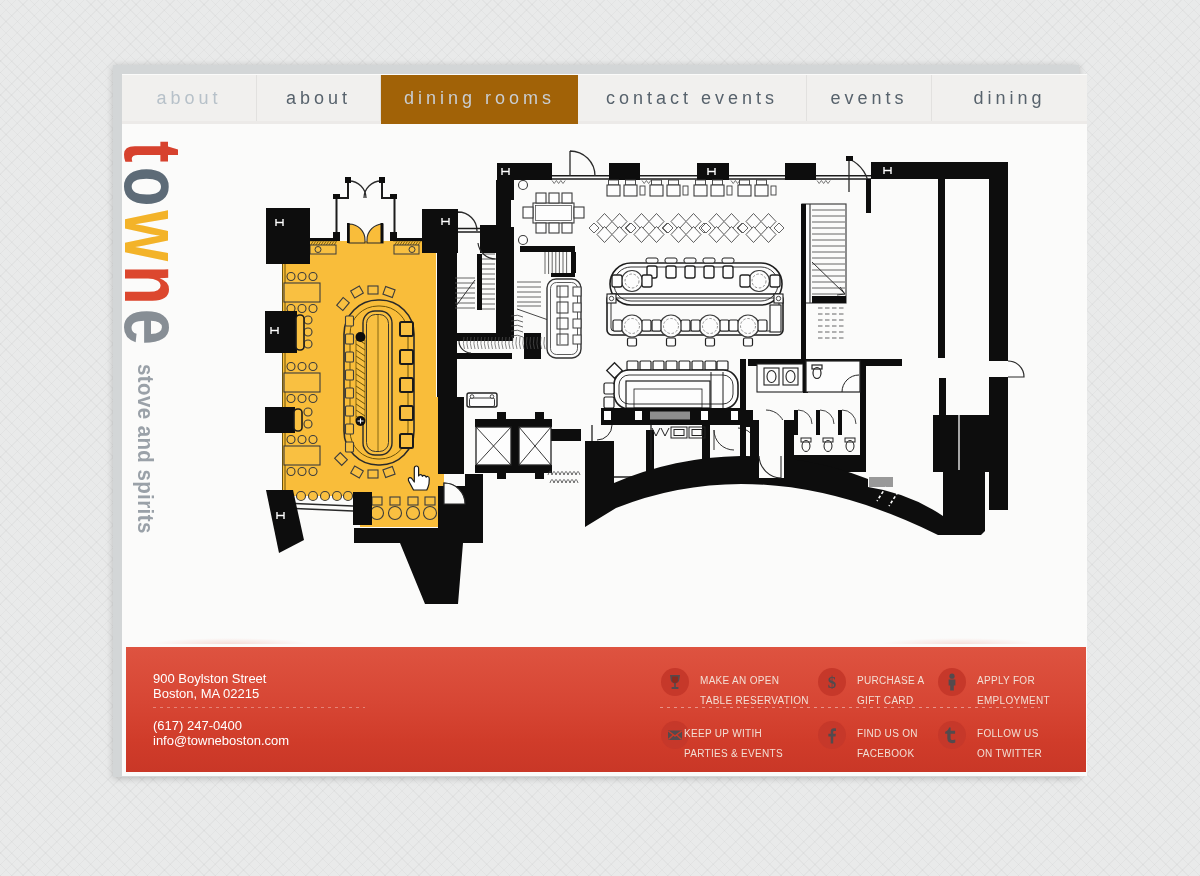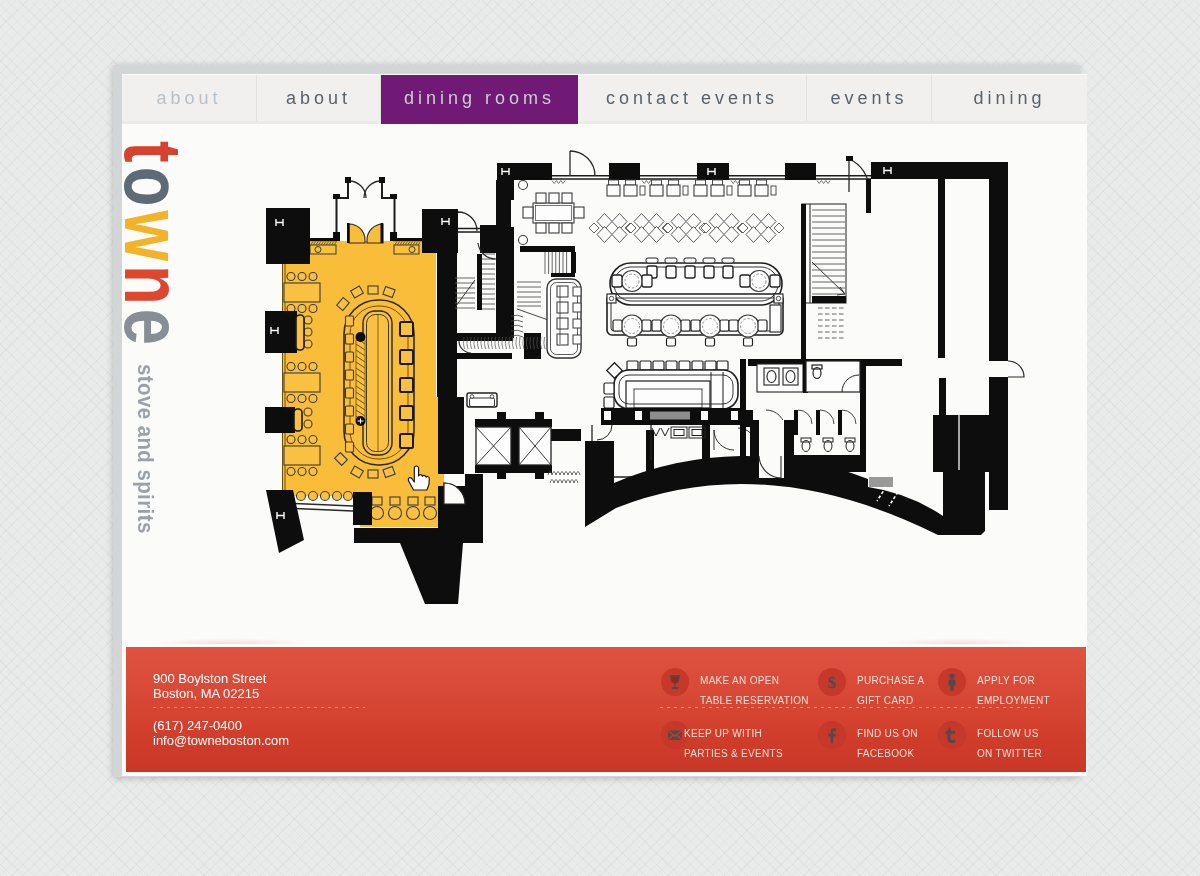--- a/index.html
+++ b/index.html
@@ -12,21 +12,21 @@
 }
 .abs{position:absolute}
 
 .frame{left:113px;top:65px;width:966px;height:712px;background:#d3d6d7;box-shadow:0 1px 7px rgba(0,0,0,0.22);}
 .card{left:122px;top:74px;width:965px;height:702px;background:#fbfbfa;}
 
 .nav{left:122px;top:75px;width:965px;height:46px;background:#f1f0ee;border-bottom:3px solid #eceae8;}
 .tab{position:absolute;top:75px;height:46px;line-height:46px;text-align:center;
   font-size:18px;letter-spacing:4px;color:#57626c;border-right:1px solid #e2e1df;}
 .tab.first{border-left:none}
-.tab.on{background:#701a75;color:#c9ced3;height:49px;border-right:none}
+.tab.on{background:#a16207;color:#c9ced3;height:49px;border-right:none}
 .tab.dim{color:#b7c1c9}
 
 .towne{left:193px;top:141px;transform:rotate(90deg) scaleY(1.24);transform-origin:0 0;
   font-weight:bold;font-size:65px;letter-spacing:4px;white-space:nowrap;line-height:1;}
 .sub{left:157px;top:364px;transform:rotate(90deg) scaleY(1.12);transform-origin:0 0;
   font-weight:bold;font-size:20.5px;letter-spacing:0.4px;color:#9aa1a8;white-space:nowrap;line-height:1;}
 
 .footer{left:126px;top:647px;width:960px;height:125px;
   background:linear-gradient(#de5340 0%,#d74634 45%,#d03c2a 75%,#c93727 100%);}
 .fl{left:153px;color:#fff;font-size:13px;line-height:15px}

